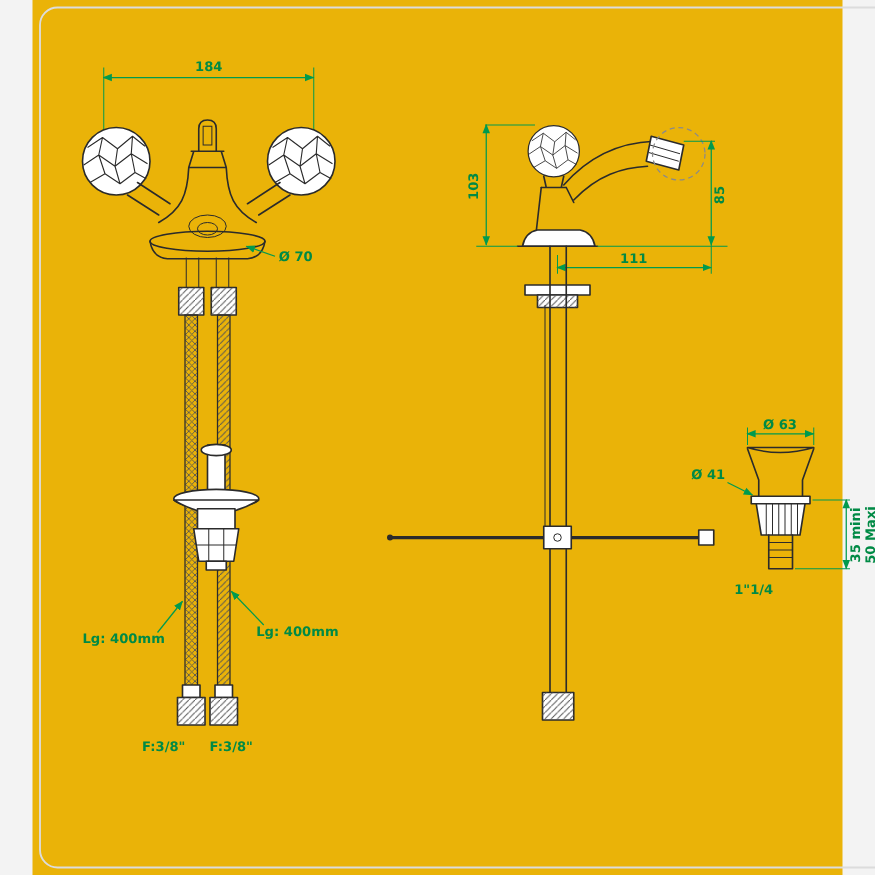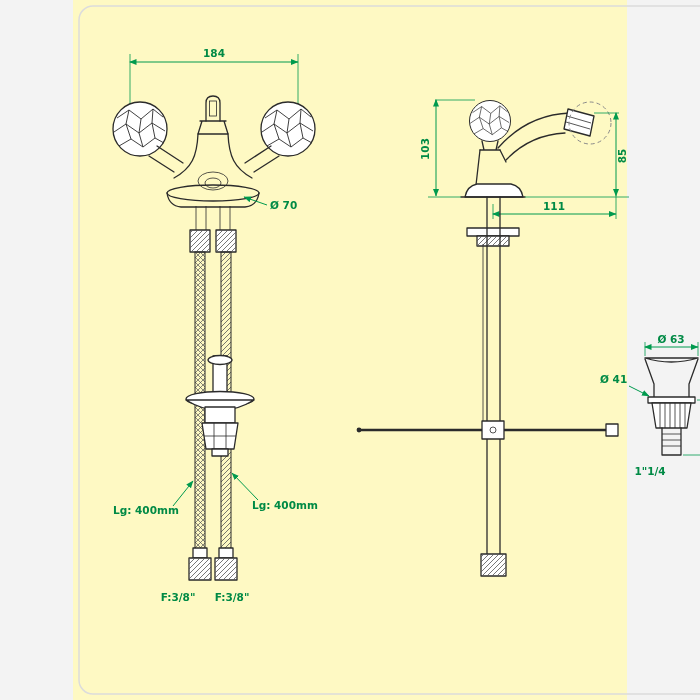--- a/index.html
+++ b/index.html
@@ -1,16 +1,16 @@
 <!DOCTYPE html>
 <html><head>
 <meta charset="utf-8">
 <style>
   html,body{margin:0;padding:0;background:#f3f3f3;}
-  .page{width:554px;height:700px;background:#fef9c3;position:relative;margin:0 auto;
+  .page{width:648px;height:700px;background:#eab308;position:relative;margin:0 auto;
         font-family:"DejaVu Sans",sans-serif;}
   svg{display:block;}
   .ln{stroke:#2b2b2b;stroke-width:1.3;fill:none;stroke-linecap:round;stroke-linejoin:round;}
   .lnthin{stroke:#2b2b2b;stroke-width:.8;fill:none;}
   .wfill{fill:#ffffff;stroke:#2b2b2b;stroke-width:1.3;stroke-linejoin:round;}
   .dim{stroke:#009a4e;stroke-width:1;fill:none;}
   .dimthin{stroke:#009a4e;stroke-width:.8;fill:none;}
   .dash{stroke:#8a8a8a;stroke-width:1;fill:none;stroke-dasharray:4 3;}
   .rod{stroke:#2b2b2b;stroke-width:2.6;fill:none;stroke-linecap:round;}
   text.dimtxt{fill:#008a45;font-family:"DejaVu Sans",sans-serif;font-size:10.5px;font-weight:bold;}

